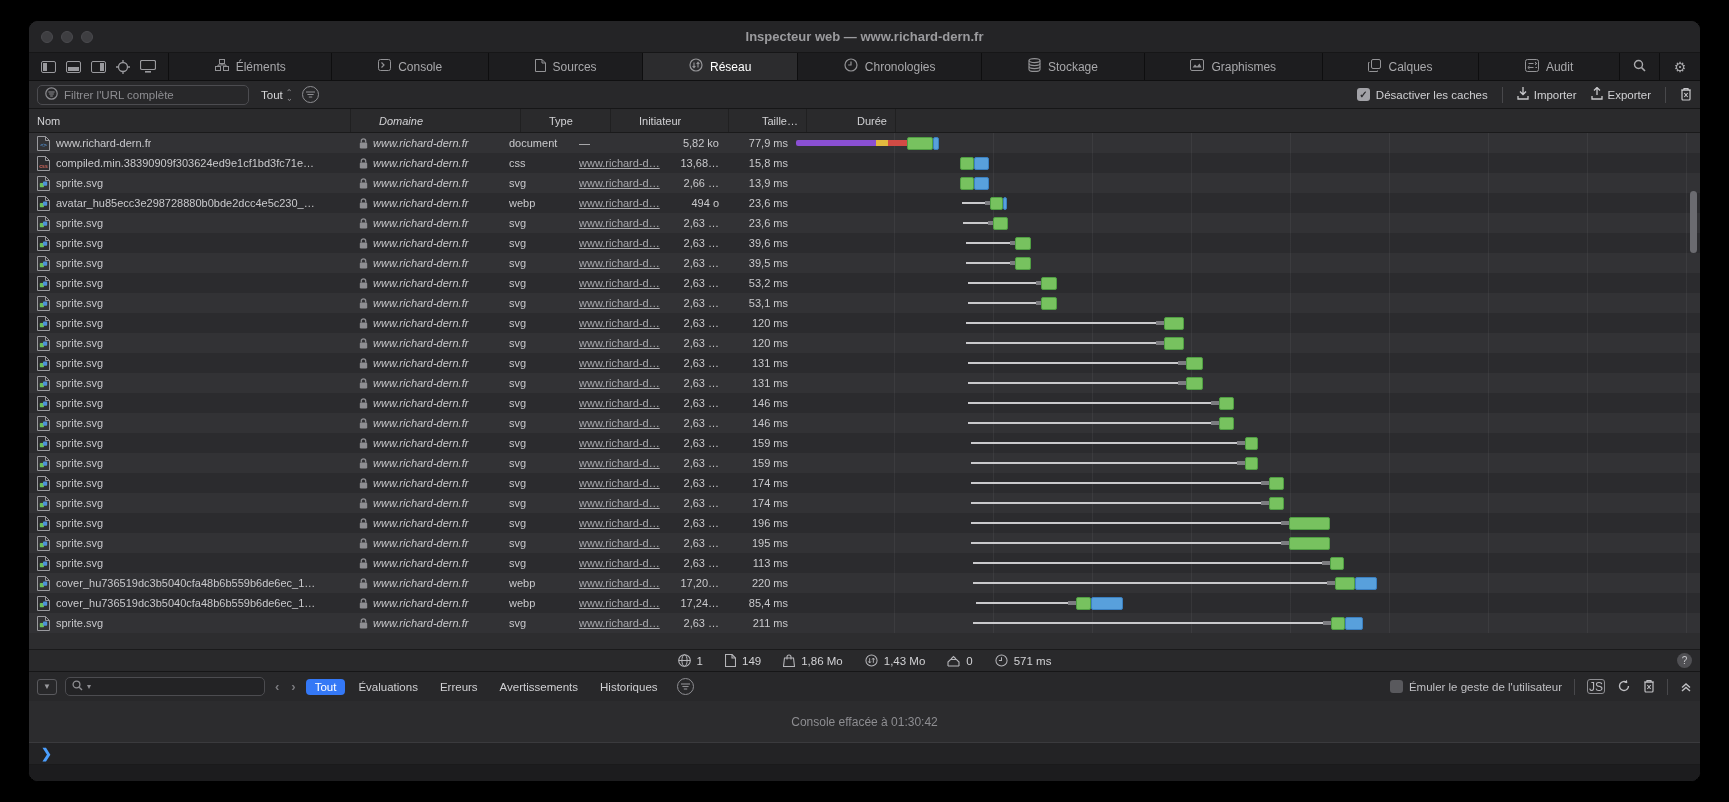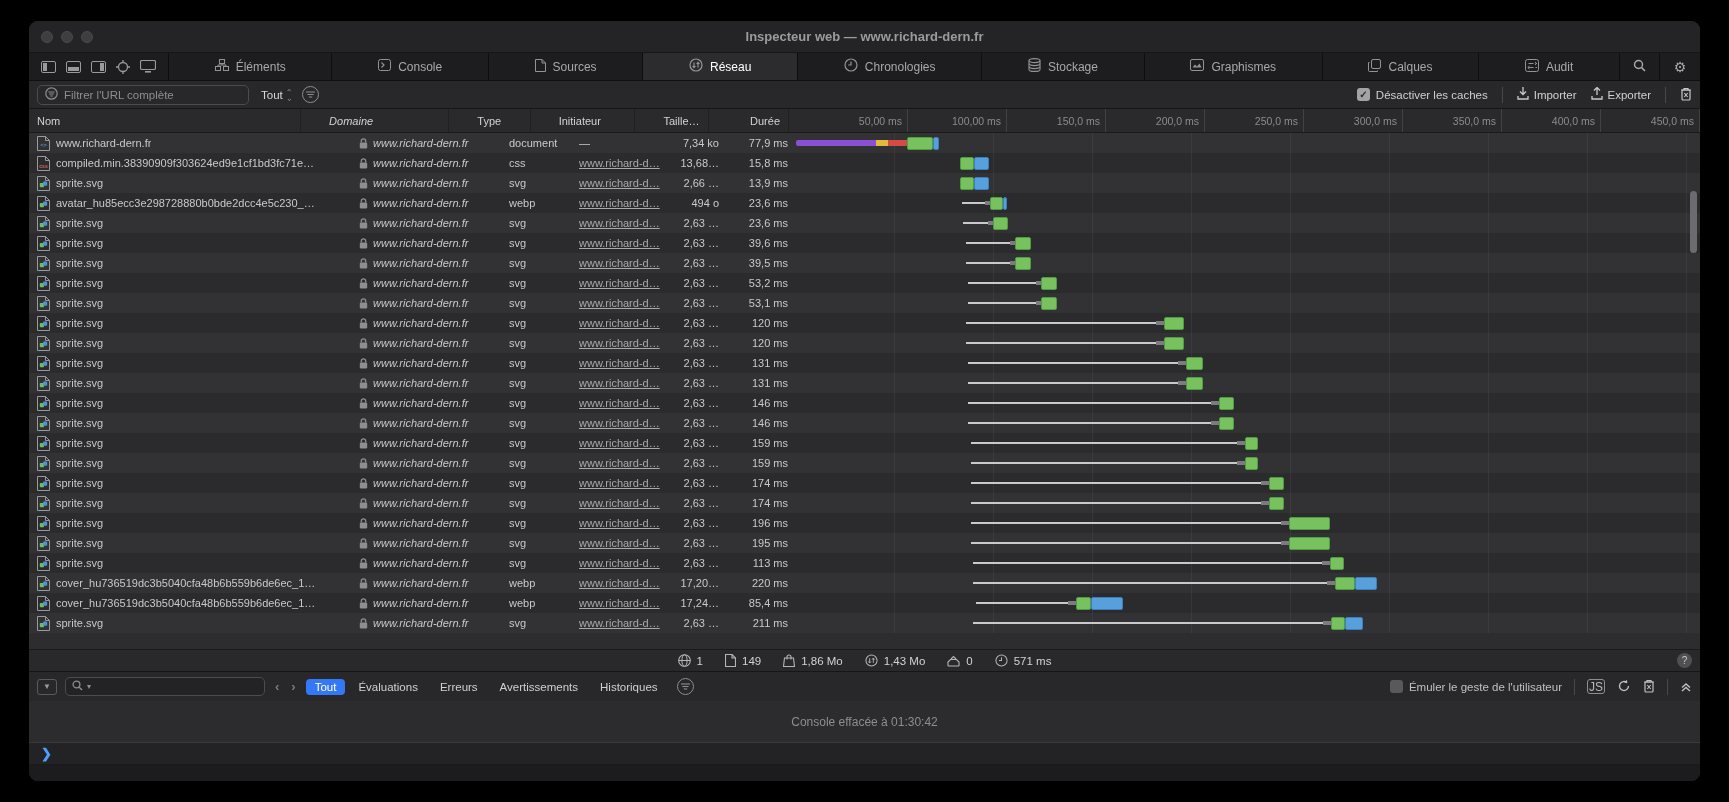--- a/index.html
+++ b/index.html
@@ -293,31 +293,20 @@
   </div>
 
   <div class="tablewrap">
     <div class="thead">
       <div class="th c-nom">Nom</div>
       <div class="th c-dom">Domaine</div>
       <div class="th c-typ">Type</div>
       <div class="th c-ini">Initiateur</div>
       <div class="th c-tai num">Taille…</div>
       <div class="th c-dur num">Durée</div>
-      <div class="th-ticks" id="ticks-container">
-          <div class="tick">50,00 ms</div>
-          <div class="tick">100,00 ms</div>
-          <div class="tick">150,0 ms</div>
-          <div class="tick">200,0 ms</div>
-          <div class="tick">250,0 ms</div>
-          <div class="tick">300,0 ms</div>
-          <div class="tick">350,0 ms</div>
-          <div class="tick">400,0 ms</div>
-          <div class="tick">450,0 ms</div>
-        </div>
       <div class="scrollup">∧</div>
     </div>
     <div class="rows" id="rows-container">
       <div class="nrow even">
           <div class="td c-nom">
             <span class="nameico">
               <svg width="13" height="15" viewBox="0 0 13 15">
                 <path d="M0.5 0.5 h8 L12.5 4.5 v10 h-12 Z" fill="none" stroke="#9a9a9e"></path>
                 <path d="M8.5 0.5 V4.5 h4" fill="none" stroke="#9a9a9e"></path>
                 <text x="6.5" y="11" font-size="6" fill="#5aa0e8" text-anchor="middle" font-family="DejaVu Sans Mono, monospace">&lt;&gt;</text>
@@ -331,21 +320,21 @@
                 <rect x="0.8" y="4.5" width="7.4" height="6" rx="1.2" fill="#8e8e92"></rect>
                 <path d="M2.3 4.5 V3 a2.2 2.2 0 0 1 4.4 0 v1.5" fill="none" stroke="#8e8e92" stroke-width="1.3"></path>
               </svg>
             </span>
             <span>www.richard-dern.fr</span>
           </div>
           <div class="td c-typ">document</div>
           <div class="td c-ini">
             <span>—</span>
           </div>
-          <div class="td c-tai num">7,34 ko</div>
+          <div class="td c-tai num">5,82 ko</div>
           <div class="td c-dur num">77,9 ms</div>
           <div class="wf">
             <div class="barwrap" style="left: 0px;">
               <span class="seg purple" style="width: 80px;"></span>
               <span class="seg yellow" style="width: 12px;"></span>
               <span class="seg red" style="width: 19px;"></span>
               <span class="seg green" style="width: 26px;"></span>
               <span class="seg blue" style="width: 6px;"></span>
             </div>
           </div>

